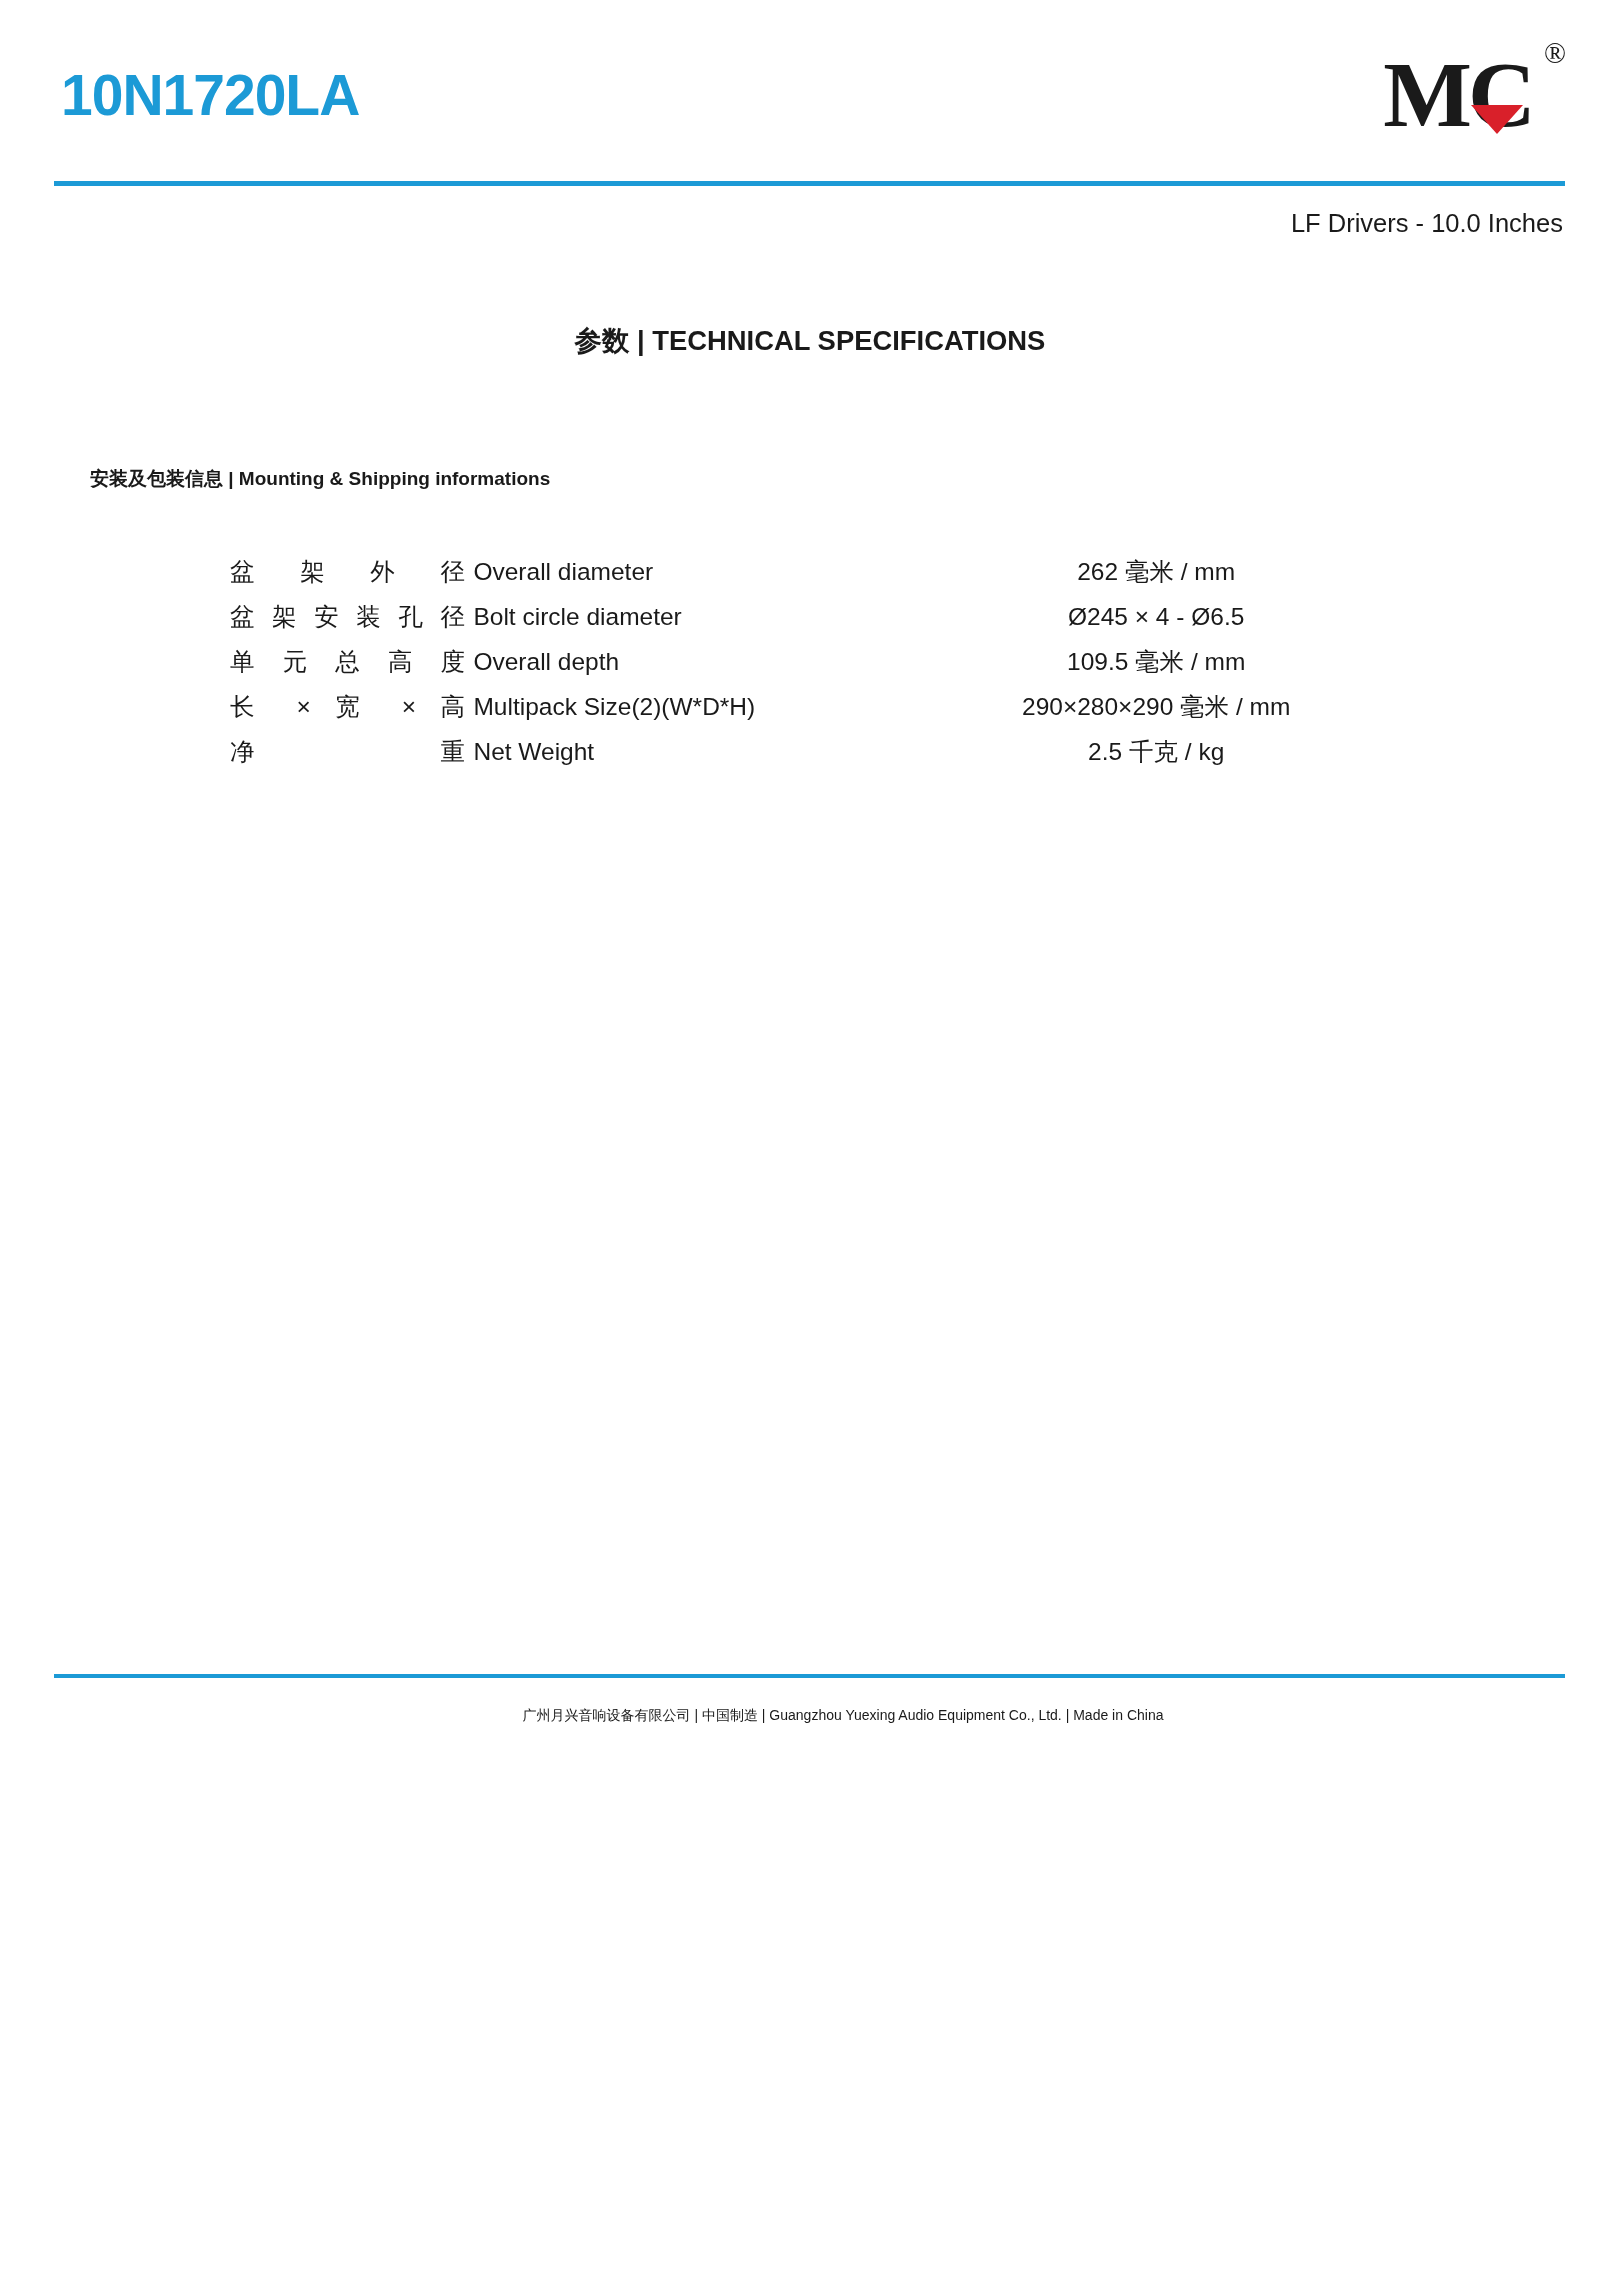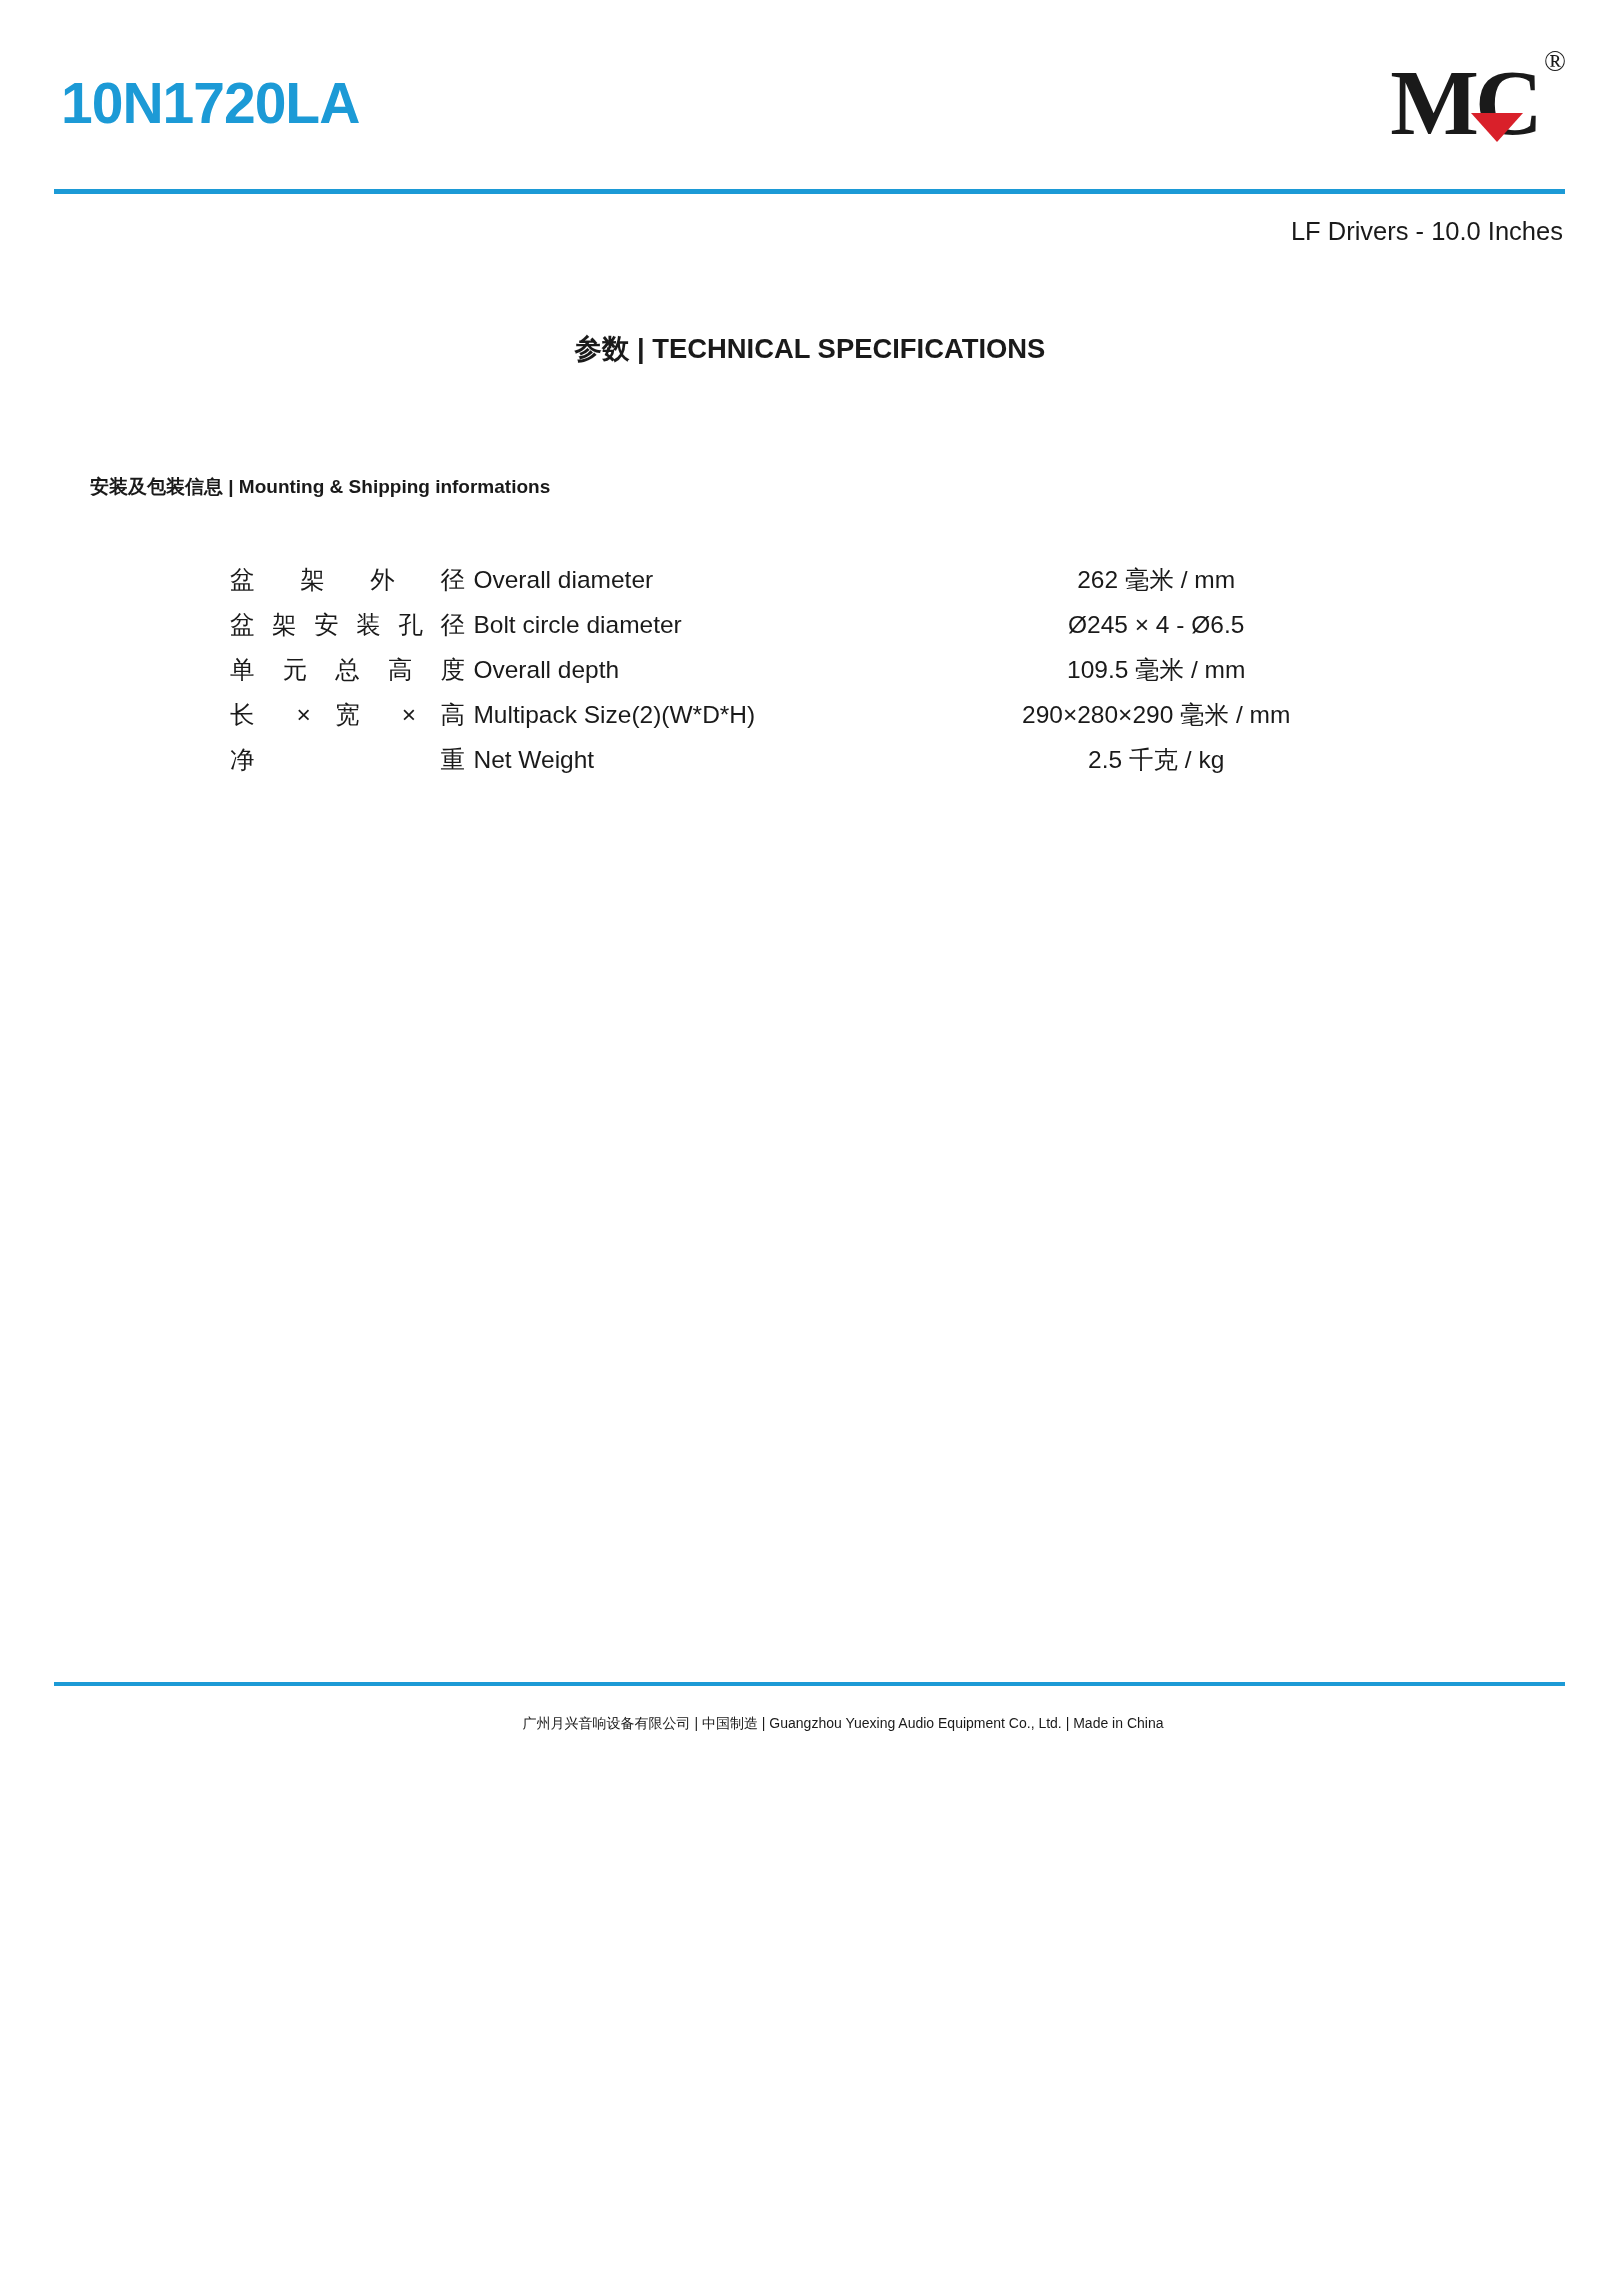--- a/index.html
+++ b/index.html
@@ -14,21 +14,20 @@
     color: #1a1a1a;
     position: relative;
     overflow: hidden;
   }
 
   .page {
     position: relative;
     width: 1620px;
     height: 1764px;
     box-sizing: border-box;
-    margin-top: 8px;
   }
 
   
   .header {
     position: absolute;
     left: 0;
     top: 0;
     width: 1620px;
     height: 186px;
   }
@@ -47,21 +46,21 @@
   .logo-wrap {
     position: absolute;
     right: 54px;
     top: 29px;
     width: 412px;
     height: 108px;
   }
 
   .logo-mark {
     position: absolute;
-    right: 27px;
+    right: 34px;
     top: 17.6px;
     font-size: 94px;
     font-weight: bold;
     font-family: "Liberation Serif", serif;
     color: #1a1a1a;
     letter-spacing: -3.9px;
     line-height: 1;
   }
 
   .logo-reg {

